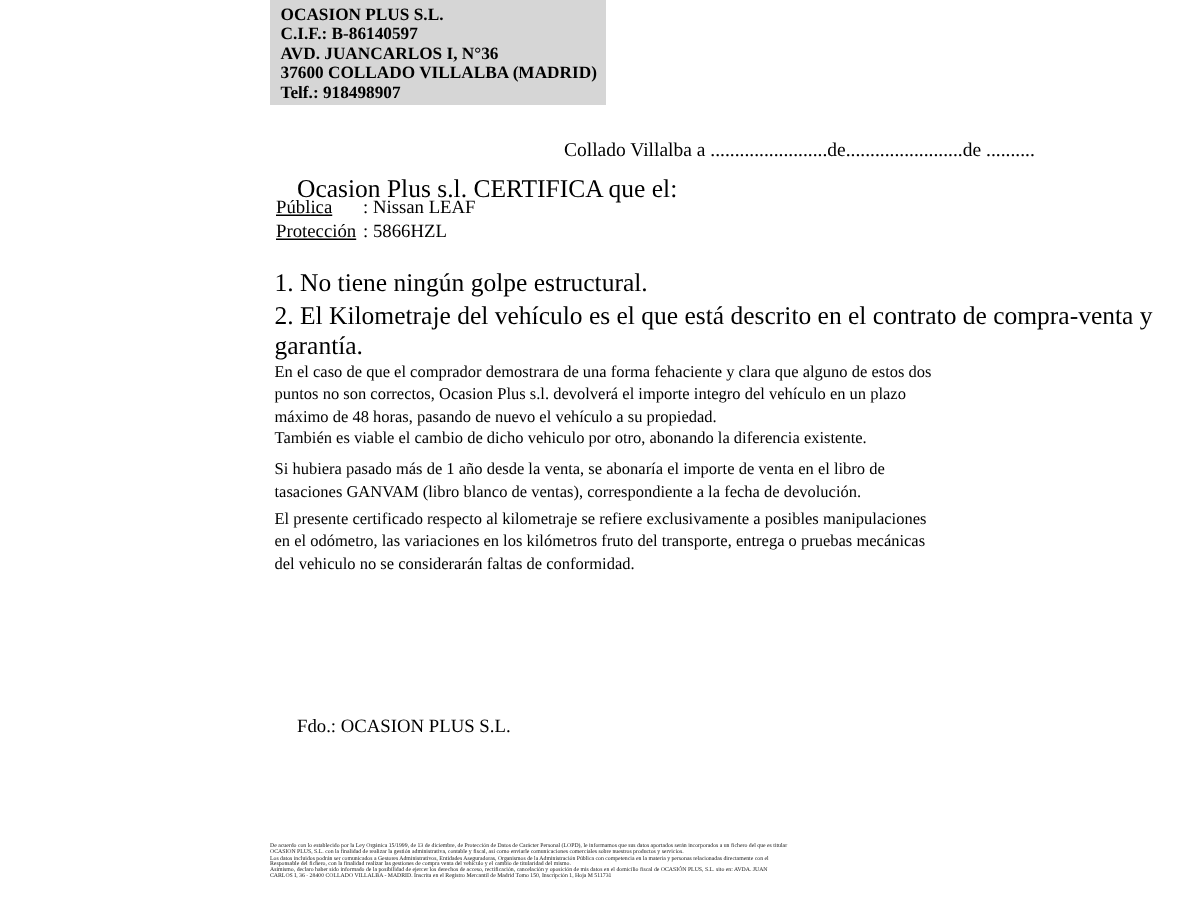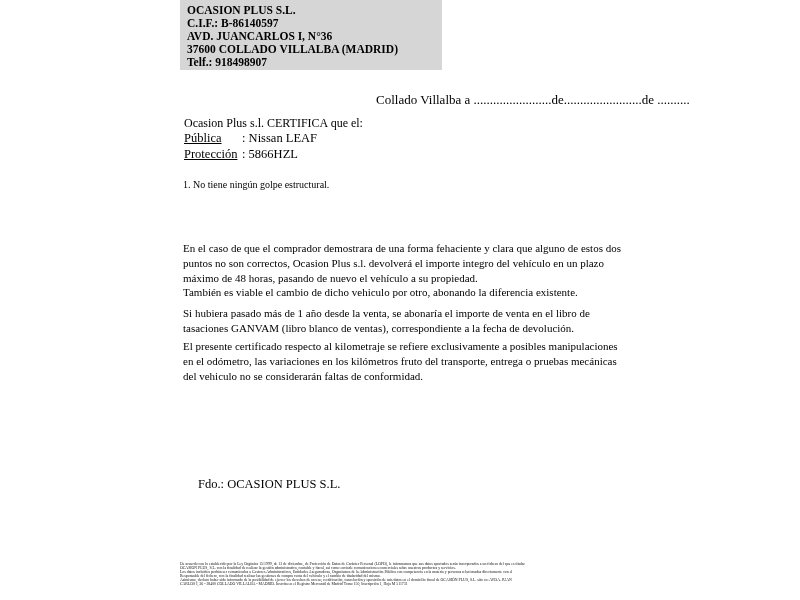--- a/index.html
+++ b/index.html
@@ -10,57 +10,57 @@
     height: 600px;
     background: #ffffff;
     font-family: "Liberation Serif", serif;
     color: #000000;
     overflow: hidden;
   }
   .header-box {
     position: absolute;
     left: 180px;
     top: 0px;
-    width: 262px;
+    width: 224px;
     height: 70px;
     background: #d6d6d6;
     padding: 4px 0 0 7px;
     font-weight: bold;
     font-size: 11.5px;
     line-height: 13px;
   }
   .date-line {
     position: absolute;
     left: 376px;
     top: 92px;
     font-size: 13px;
     white-space: nowrap;
   }
   .certify-line {
     position: absolute;
-    left: 184px;
+    left: 198px;
     top: 116px;
-    font-size: 12px;
+    font-size: 17px;
   }
   .kv-line {
     position: absolute;
     left: 184px;
     font-size: 12.5px;
   }
   .kv-line .kv-label {
     display: inline-block;
     width: 58px;
     text-decoration: underline;
   }
   .vehicle-line { top: 131px; }
   .plate-line   { top: 147px; }
   .point-line {
     position: absolute;
     left: 183px;
-    font-size: 10px;
+    font-size: 17px;
   }
   .point-1 { top: 179px; }
   .point-2 { top: 201px; }
   .body-para {
     position: absolute;
     left: 183px;
     width: 447px;
     font-size: 11px;
     line-height: 15px;
   }
@@ -111,20 +111,21 @@
 
   <div class="kv-line vehicle-line">
     <span class="kv-label">Pública</span><span>: Nissan LEAF</span>
   </div>
 
   <div class="kv-line plate-line">
     <span class="kv-label">Protección</span><span>: 5866HZL</span>
   </div>
 
   <div class="point-line point-1">1. No tiene ningún golpe estructural.</div>
+  <div class="point-line point-2">2. El Kilometraje del vehículo es el que está descrito en el contrato de compra-venta y garantía.</div>
 
   <div class="body-para para-1">En el caso de que el comprador demostrara de una forma fehaciente y clara que alguno de estos dos puntos no son correctos, Ocasion Plus s.l. devolverá el importe integro del vehículo en un plazo máximo de 48 horas, pasando de nuevo el vehículo a su propiedad.</div>
   <div class="body-para para-2">También es viable el cambio de dicho vehiculo por otro, abonando la diferencia existente.</div>
   <div class="body-para para-3">Si hubiera pasado más de 1 año desde la venta, se abonaría el importe de venta en el libro de tasaciones GANVAM (libro blanco de ventas), correspondiente a la fecha de devolución.</div>
   <div class="body-para para-4">El presente certificado respecto al kilometraje se refiere exclusivamente a posibles manipulaciones en el odómetro, las variaciones en los kilómetros fruto del transporte, entrega o pruebas mecánicas del vehiculo no se considerarán faltas de conformidad.</div>
 
   <div class="signature-line">Fdo.: OCASION PLUS S.L.</div>
 
   <div class="legal-footer">
     <div class="legal-inner">

